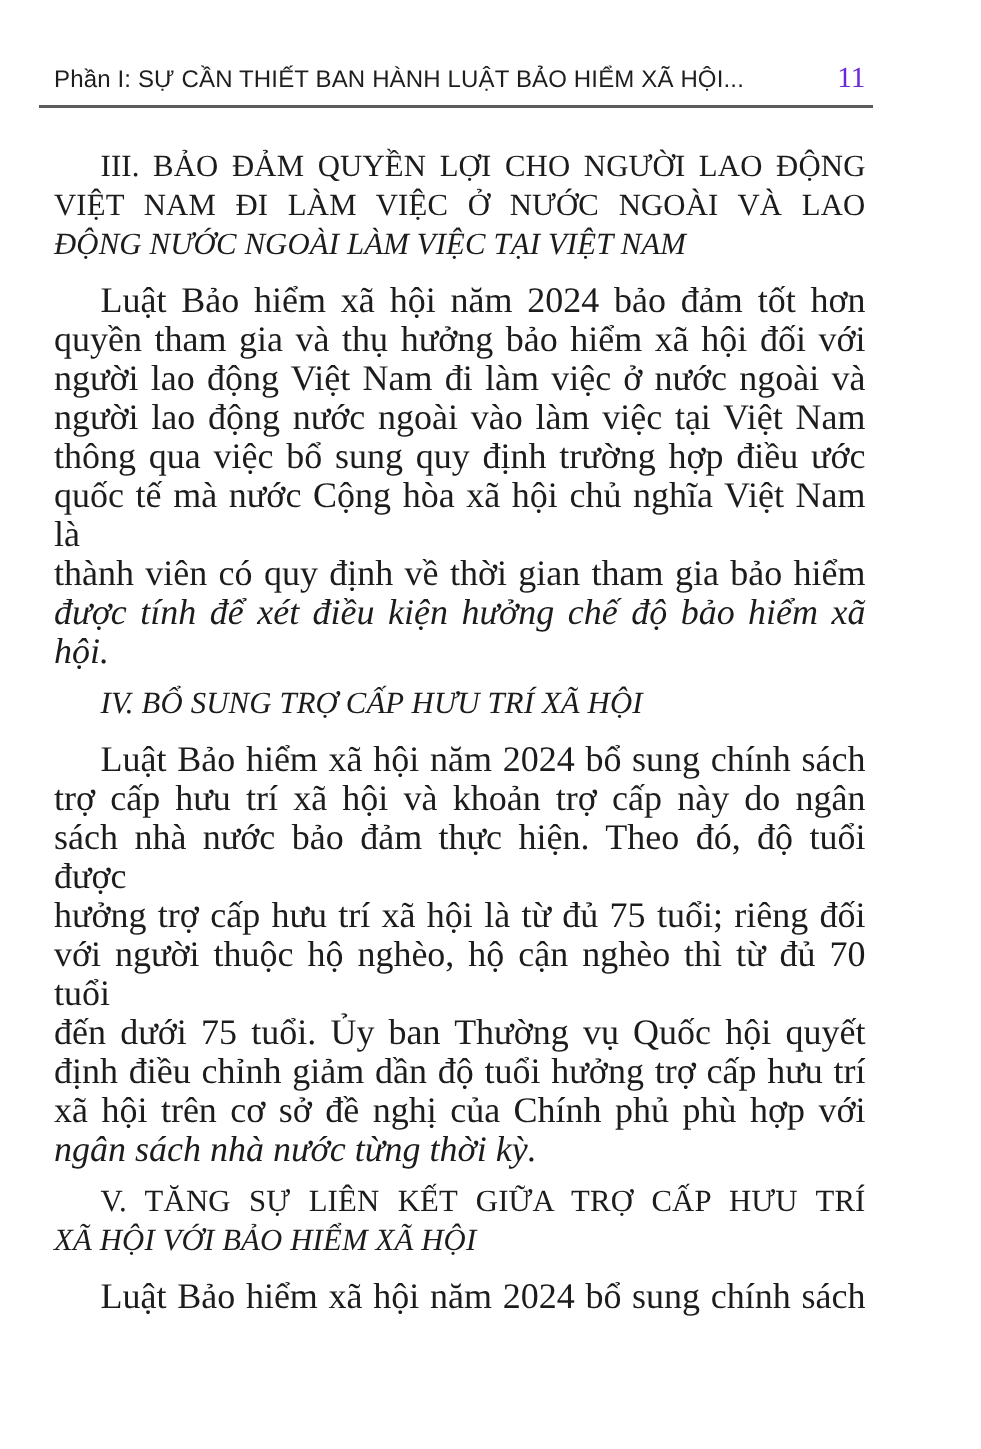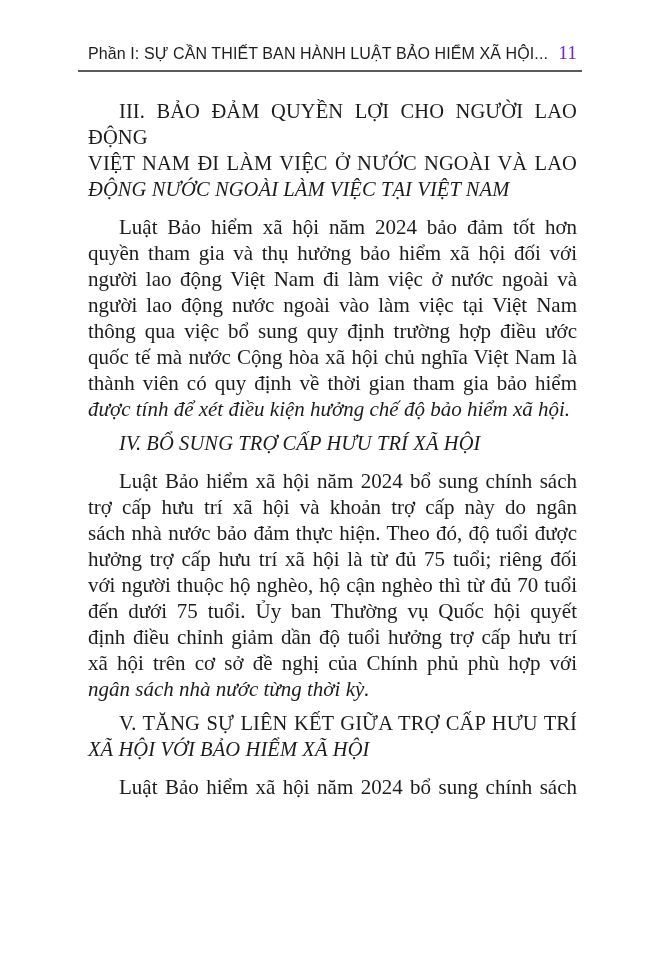--- a/index.html
+++ b/index.html
@@ -5,21 +5,21 @@
   html, body {
     margin: 0;
     padding: 0;
     background: #ffffff;
   }
   .page {
     position: relative;
     width: 654px;
     height: 966px;
     box-sizing: border-box;
-    padding: 42px 77px 0 88px;
+    padding: 42px 77px 0 36px;
     background: #ffffff;
     color: #1c1c1c;
     font-family: "Liberation Serif", "DejaVu Serif", serif;
     overflow: hidden;
   }
   .running-header {
     display: flex;
     justify-content: space-between;
     align-items: baseline;
     height: 22px;
@@ -39,21 +39,21 @@
   }
   .header-rule {
     height: 2px;
     background: #5c5c5c;
     margin: 6px -5px 0 -10px;
   }
   .block {
     margin: 0;
     padding: 0;
     font-weight: normal;
-    font-size: 21px;
+    font-size: 24px;
     line-height: 26px;
   }
   .block.heading {
     font-size: 20.5px;
     margin-top: 8px;
     letter-spacing: 0.1px;
   }
   .block.heading.first-heading {
     margin-top: 26px;
   }

